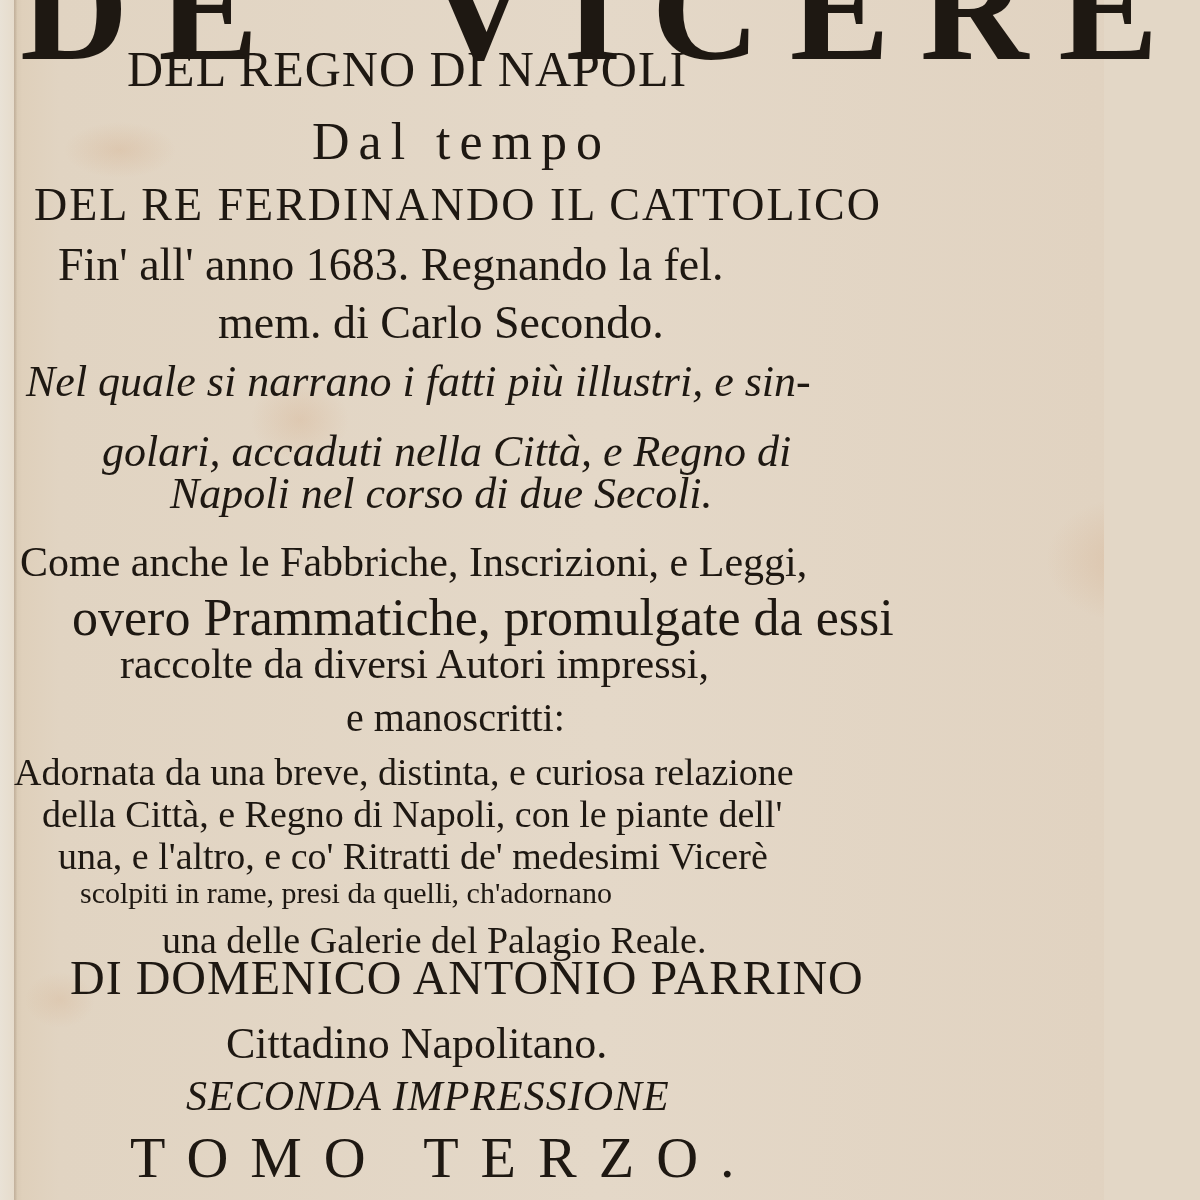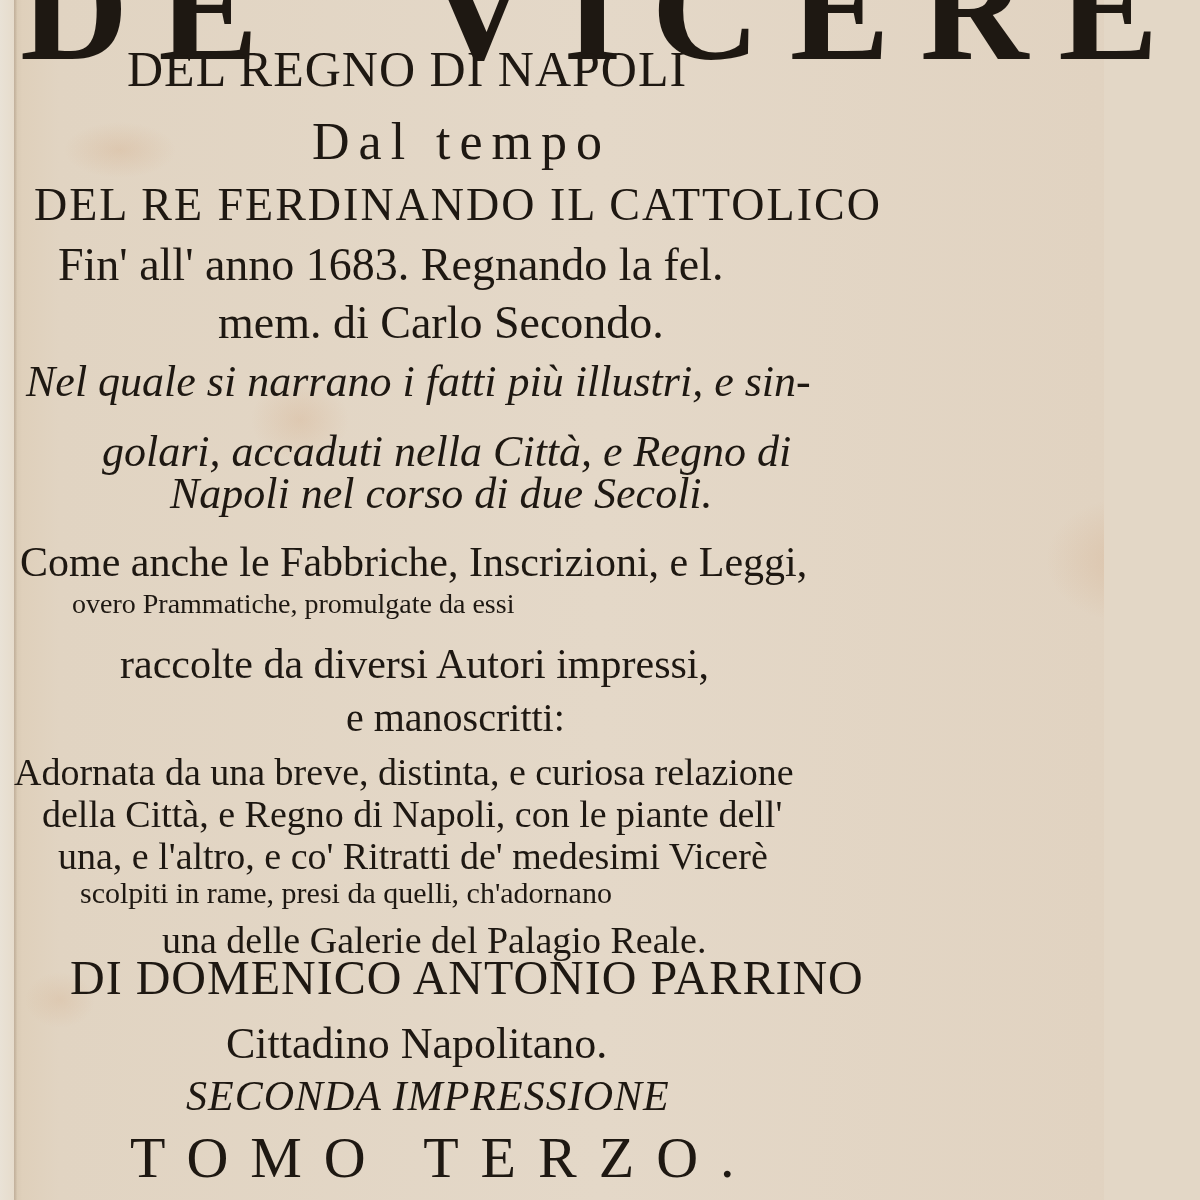--- a/index.html
+++ b/index.html
@@ -51,21 +51,21 @@
     }
     .l-regno { top: 40px; left: 118px; font-size: 50px; margin-left: 9px; }
     .l-dal { top: 112px; left: 312px; font-size: 52px; letter-spacing: 9px; }
     .l-ferd { top: 178px; left: 34px; font-size: 46px; letter-spacing: 2px; }
     .l-fin { top: 238px; left: 58px; font-size: 46px; }
     .l-mem { top: 296px; left: 218px; font-size: 46px; }
     .l-nel1 { top: 356px; left: 26px; font-size: 44px; }
     .l-nel2 { top: 426px; left: 66px; font-size: 44px; margin-left: 36px; }
     .l-nel3 { top: 468px; left: 170px; font-size: 44px; }
     .l-come { top: 538px; left: 20px; font-size: 42px; }
-    .l-overo { top: 588px; left: 72px; font-size: 28px; }
+    .l-overo { top: 588px; left: 72px; font-size: 52px; }
     .l-racc { top: 640px; left: 112px; font-size: 42px; margin-left: 8px; }
     .l-mano { top: 694px; left: 346px; font-size: 40px; }
     .l-ador1 { top: 750px; left: 14px; font-size: 38px; }
     .l-ador2 { top: 792px; left: 42px; font-size: 38px; }
     .l-ador3 { top: 834px; left: 58px; font-size: 38px; }
     .l-ador4 { top: 876px; left: 80px; font-size: 30px; }
     .l-ador5 { top: 918px; left: 162px; font-size: 38px; }
     .l-author { top: 950px; left: 26px; font-size: 48px; margin-left: 44px; }
     .l-citt { top: 1018px; left: 226px; font-size: 44px; }
     .l-seconda { top: 1072px; left: 186px; font-size: 42px; }

